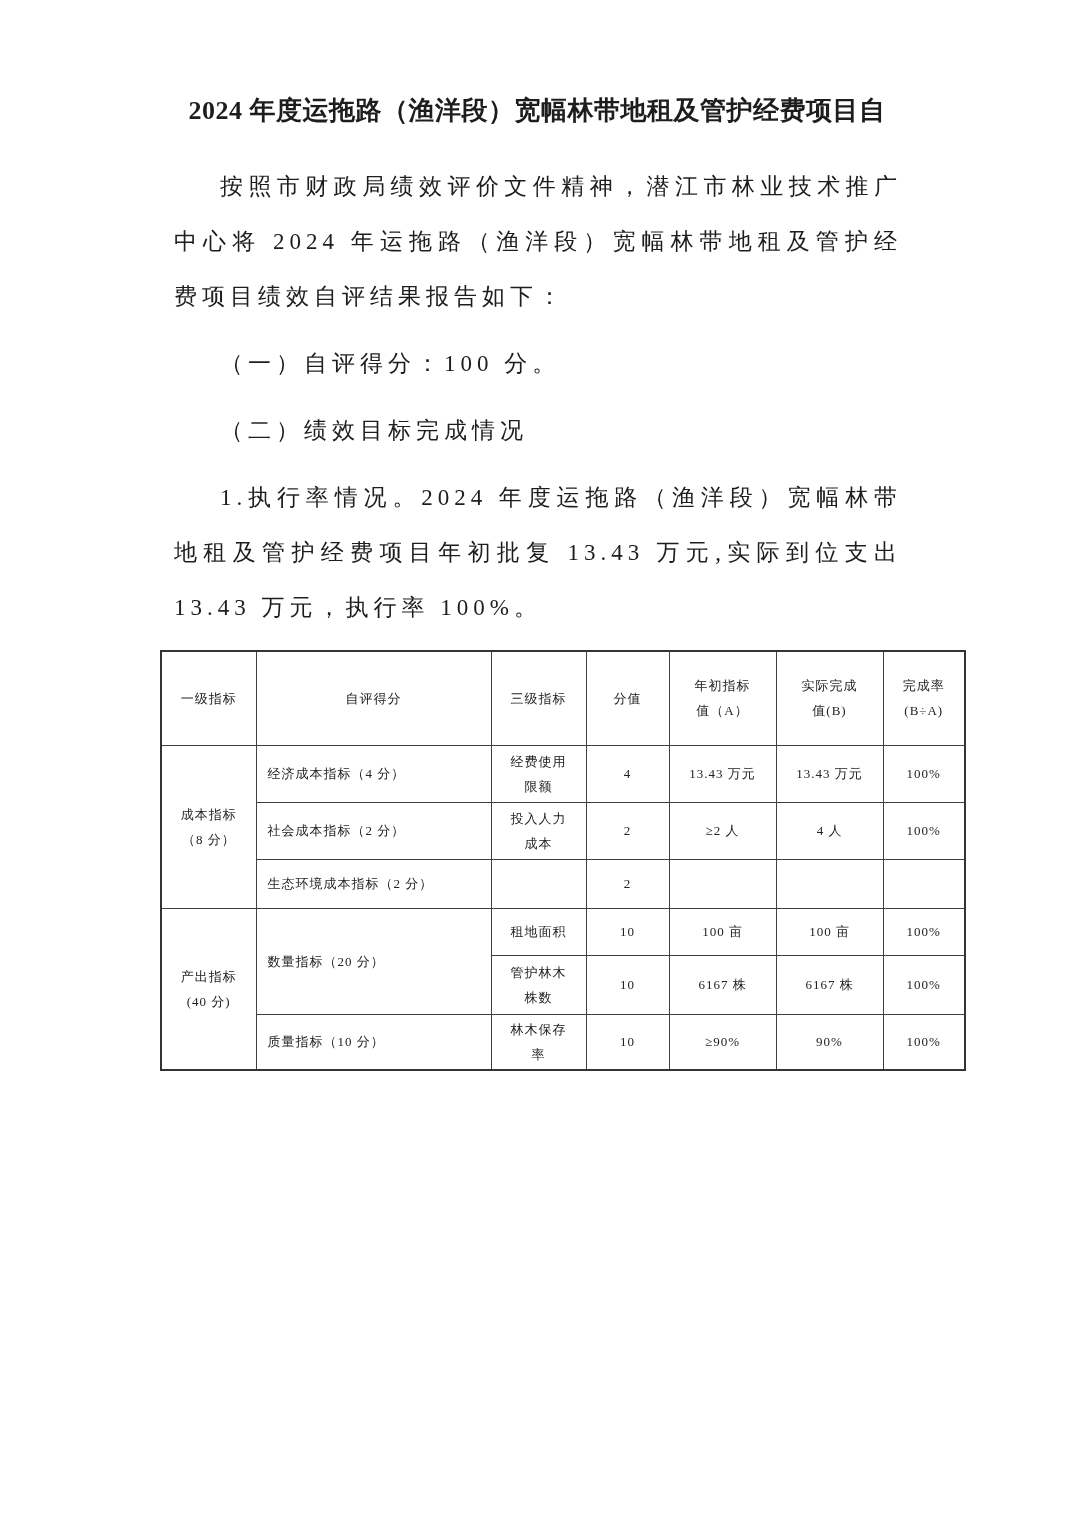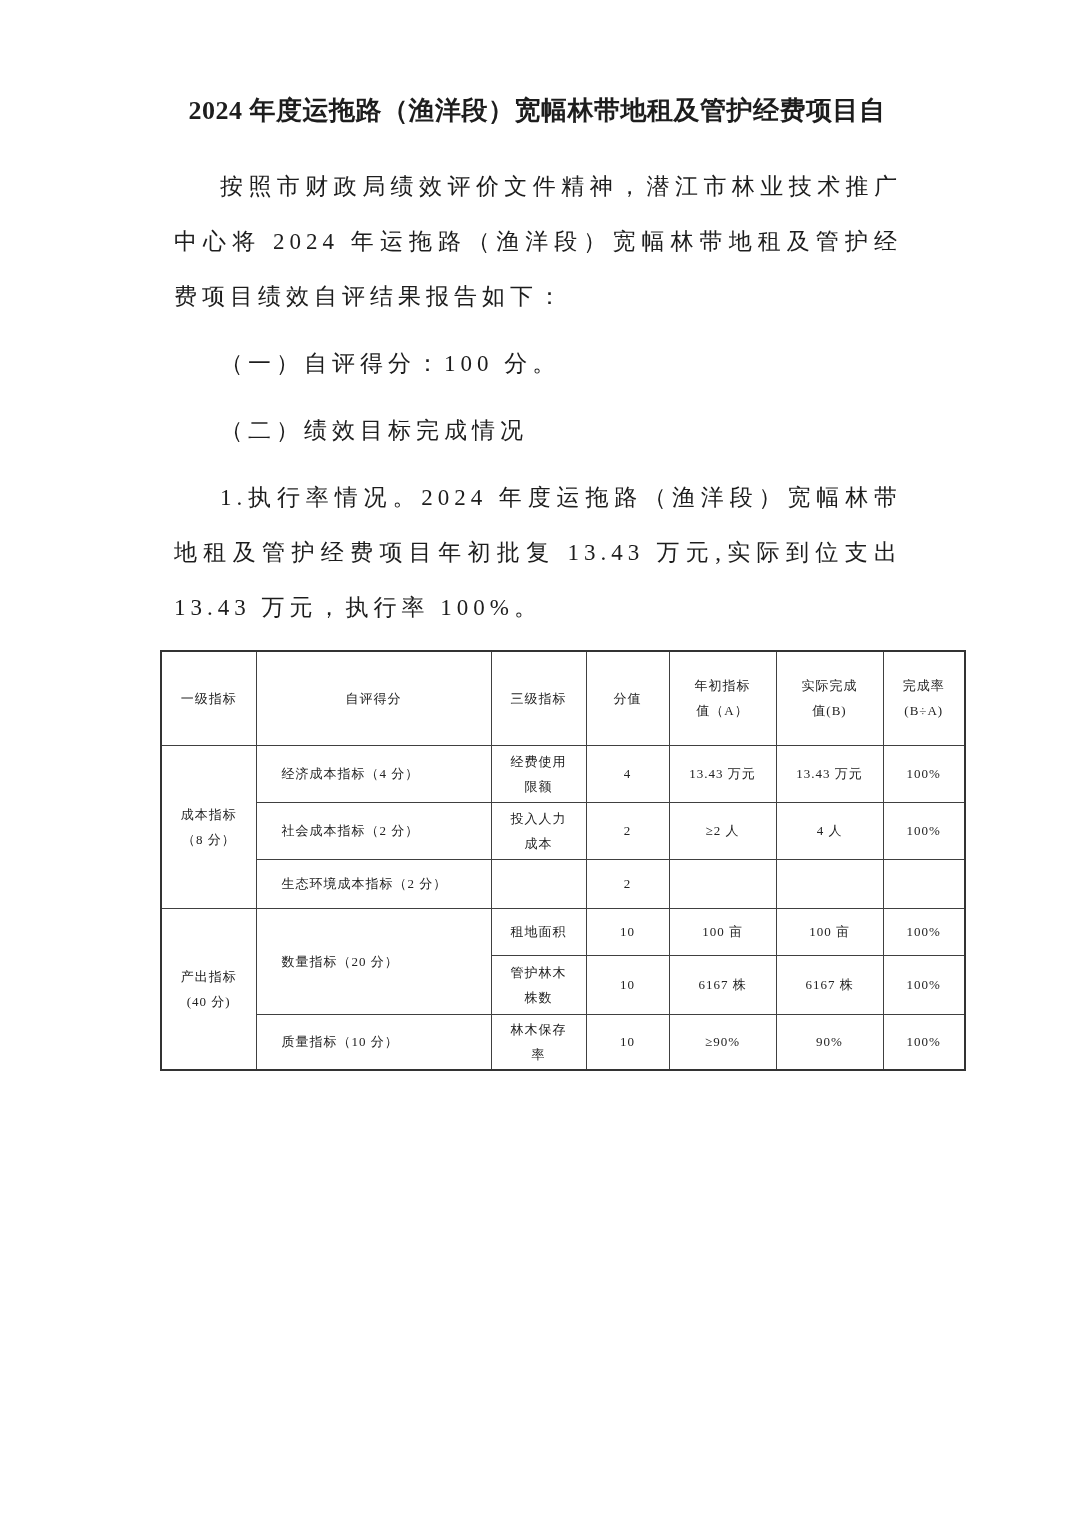--- a/index.html
+++ b/index.html
@@ -47,21 +47,21 @@
     border: 1px solid #404040;
     text-align: center;
     vertical-align: middle;
     font-weight: normal;
     line-height: 25px;
     letter-spacing: 1px;
     padding: 2px 4px;
     white-space: pre-line;
     overflow: hidden;
   }
-  table.perf td.left-cell { text-align: left; padding-left: 25px; }
+  table.perf td.left-cell { text-align: left; padding-left: 11px; }
   tr.h-row  { height: 94px; }
   tr.r0 { height: 57px; }
   tr.r1 { height: 57px; }
   tr.r2 { height: 49px; }
   tr.r3 { height: 47px; }
   tr.r4 { height: 59px; margin-left: 36px; }
   tr.r5 { height: 51px; }
   .page-number {
     position: absolute;
     top: 1398px;

